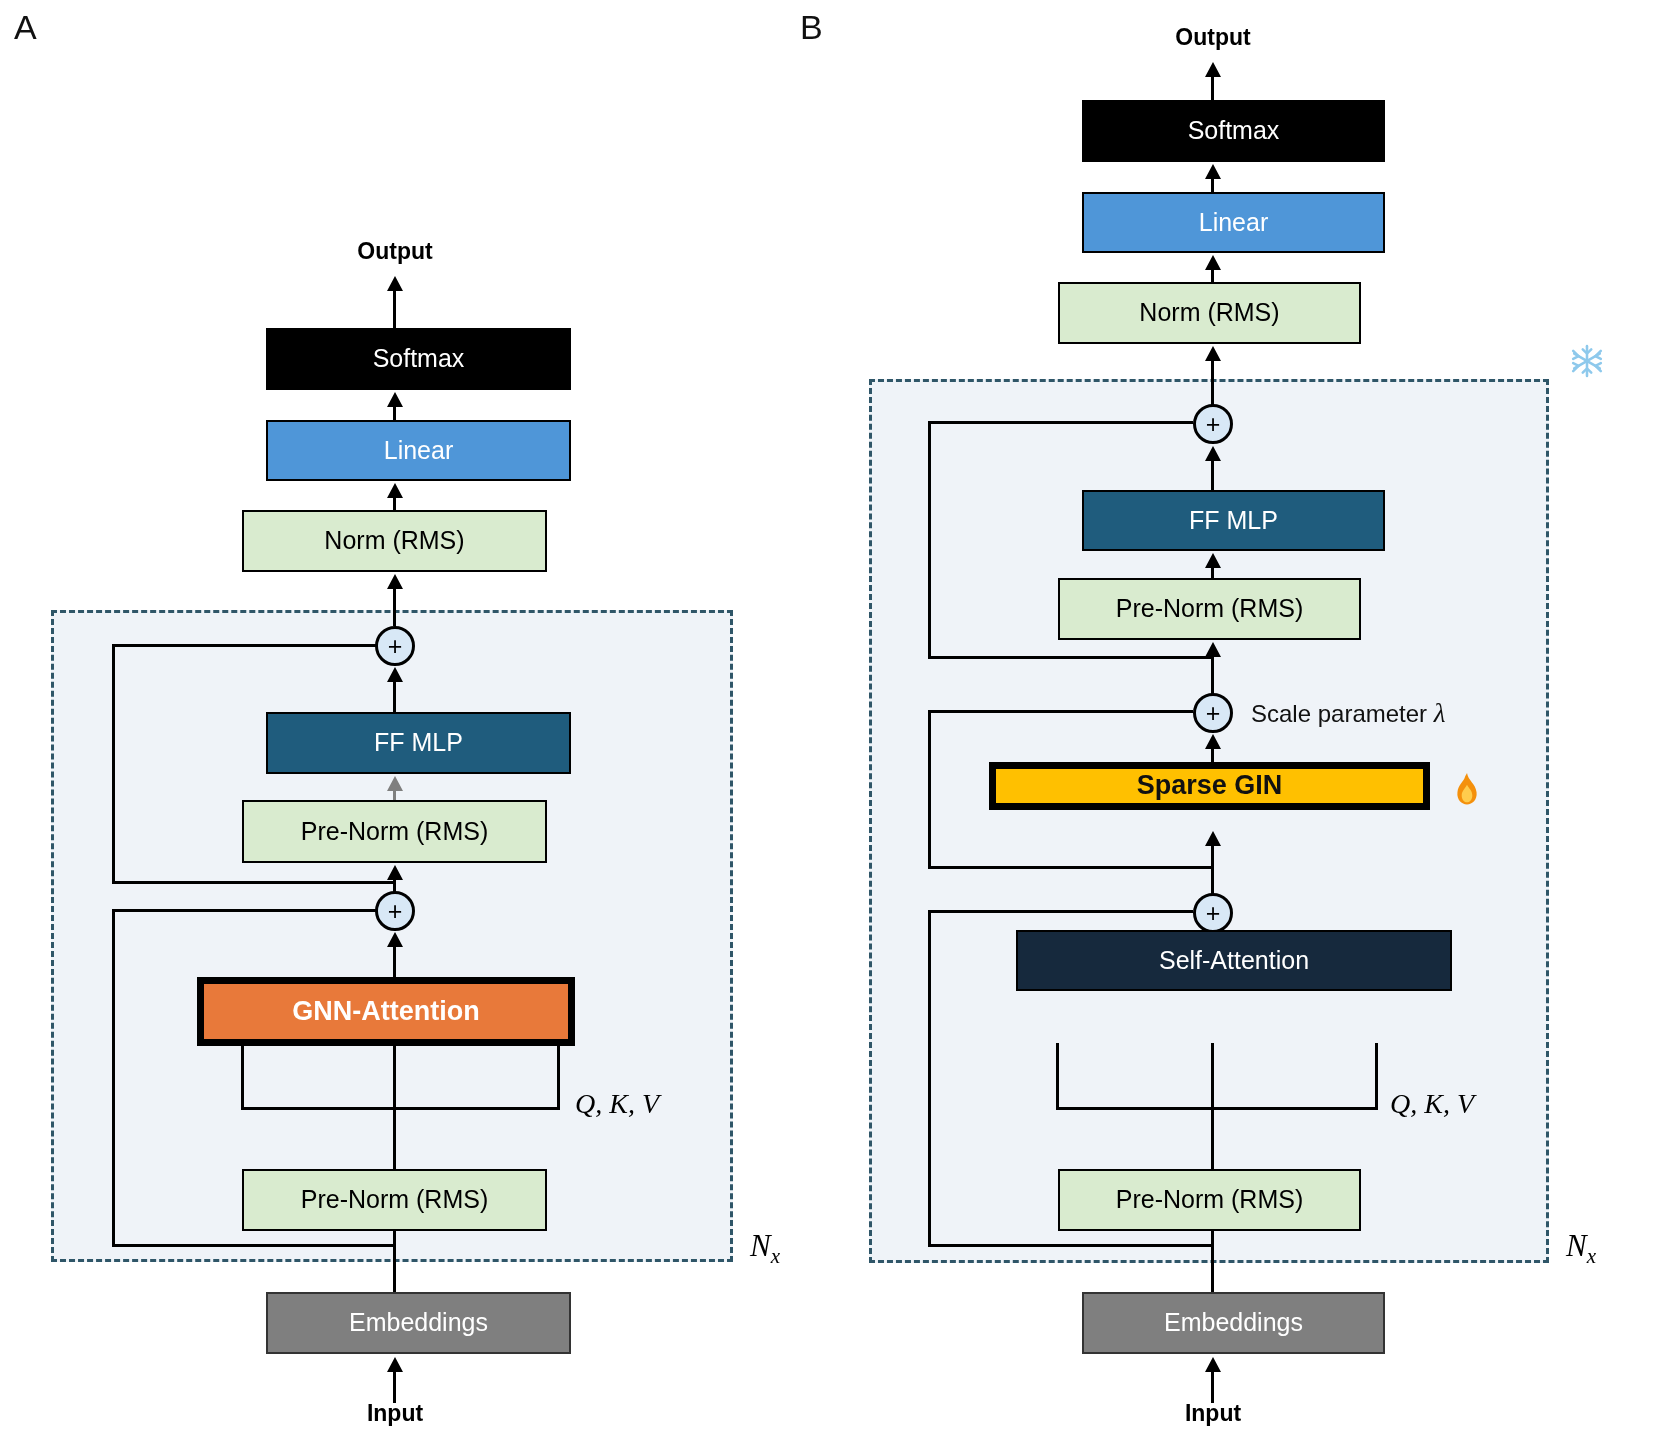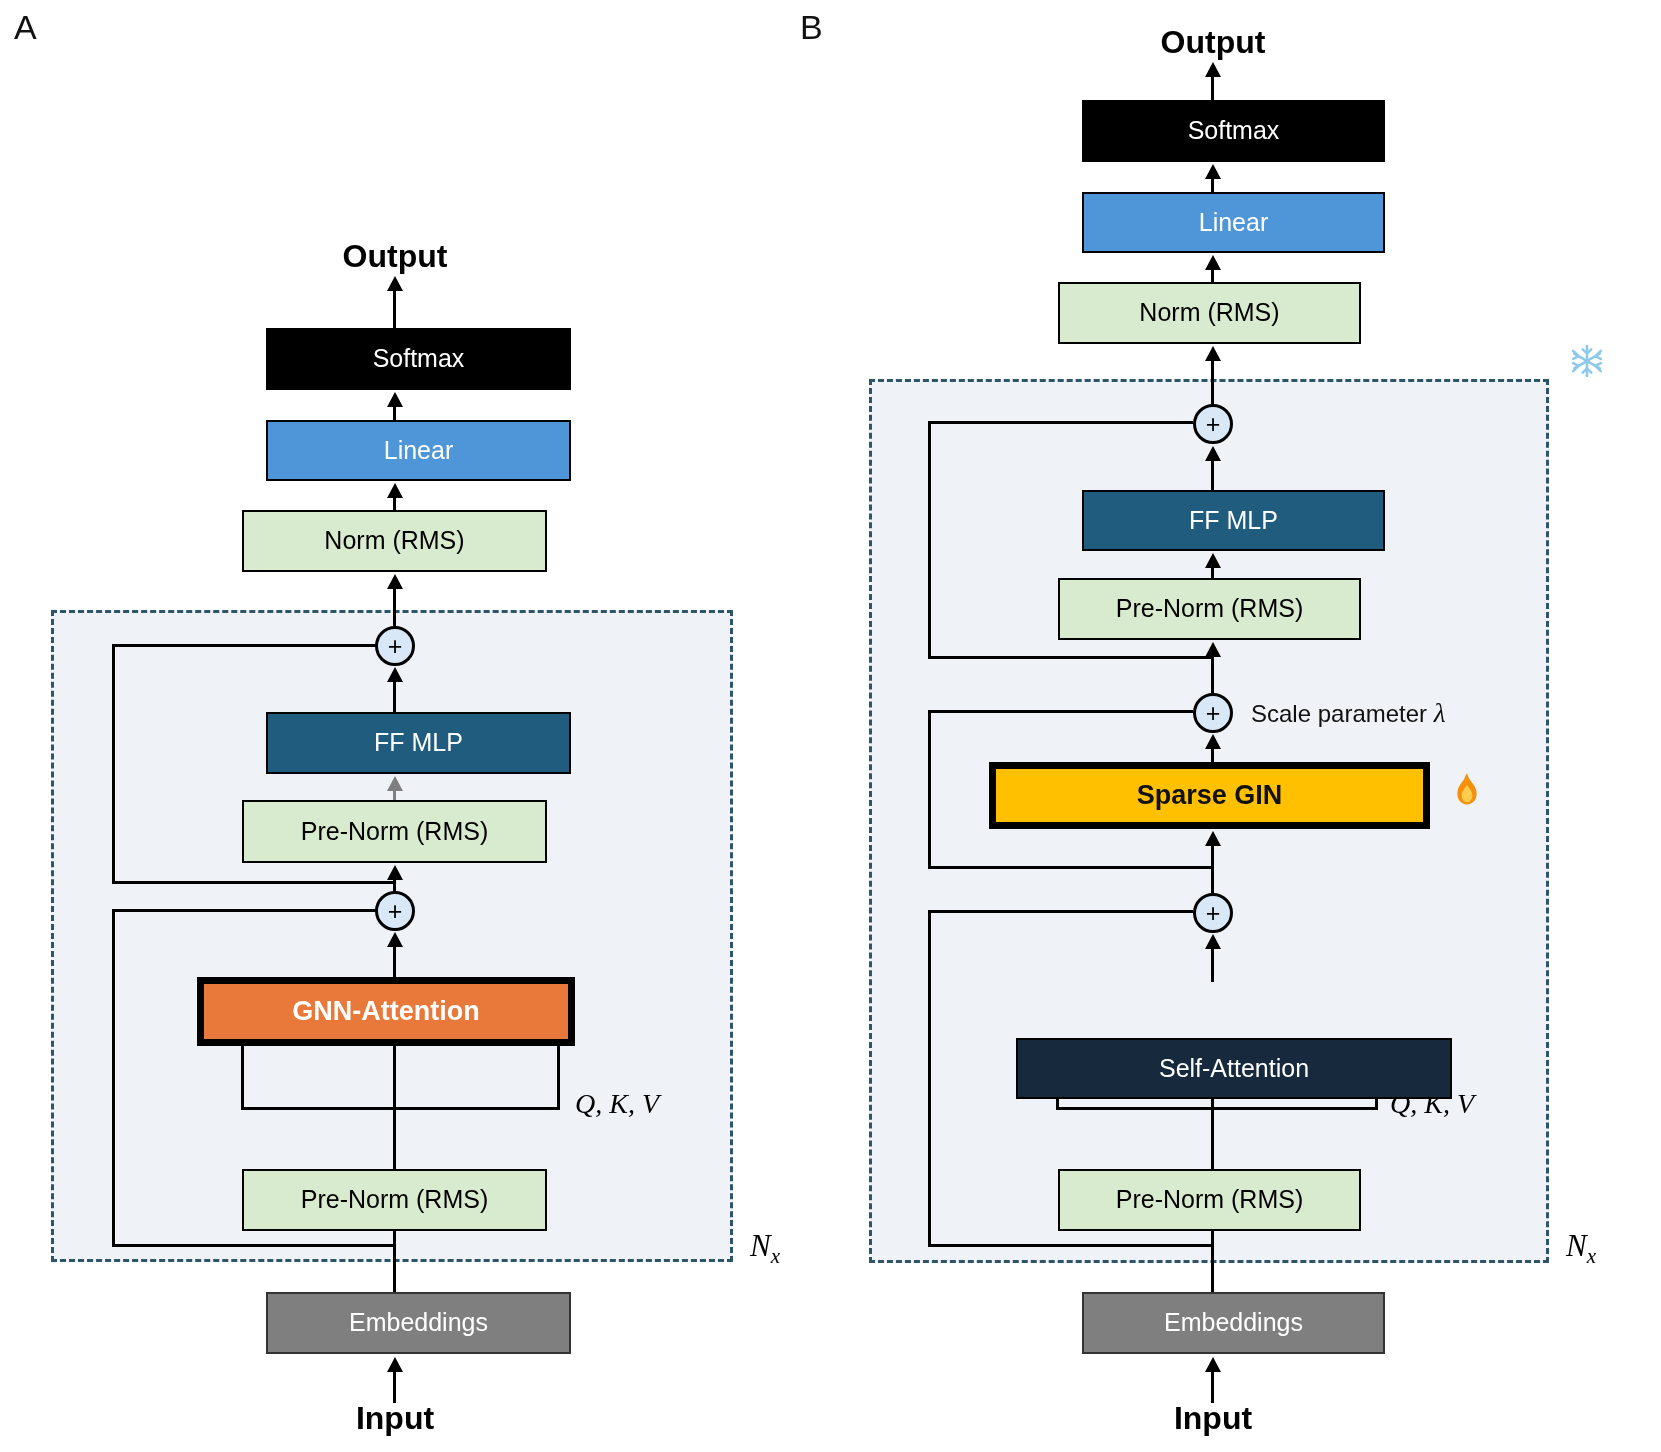--- a/index.html
+++ b/index.html
@@ -20,21 +20,21 @@
   .head{position:absolute;width:0;height:0;
     border-left:8px solid transparent;border-right:8px solid transparent;
     border-bottom:15px solid var(--line);}
   .gray.vline{background:var(--gray-line);}
   .gray.head{border-bottom-color:var(--gray-line);}
   .plus{position:absolute;width:40px;height:40px;border-radius:50%;
     border:3px solid #000;background:var(--plus-fill);box-sizing:border-box;
     display:flex;align-items:center;justify-content:center;
     font-size:25px;font-weight:400;color:#000;line-height:1;}
   .biglabel{position:absolute;font-size:34px;color:#111;}
-  .io{position:absolute;width:200px;text-align:center;font-weight:bold;font-size:32px;color:#000;}
+  .io{position:absolute;width:200px;text-align:center;font-weight:bold;font-size:23px;color:#000;}
   .qkv{position:absolute;font-family:"Liberation Serif",serif;font-style:italic;
     font-size:28px;color:#000;white-space:nowrap;}
   .nx{position:absolute;font-family:"Liberation Serif",serif;font-style:italic;
     font-size:31px;color:#000;}
   .nx .sub{font-size:21px;vertical-align:-7px;}
   .scale{position:absolute;font-size:24px;color:#111;white-space:nowrap;}
   .scale .lam{font-family:"Liberation Serif",serif;font-style:italic;font-size:27px;}
   .icon{position:absolute;}
 </style>
 </head>
@@ -197,22 +197,22 @@
         <span>+</span>
       </div>
 
     <div class="scale" style="left:420px;top:698px;"><span>Scale parameter </span><span class="lam">λ</span></div>
 
     <div class="box white" style="left:227px;top:100px;width:303px;height:62px;background:var(--softmax-bg);">Softmax</div>
     <div class="box white" style="left:227px;top:192px;width:303px;height:61px;background:var(--linear-bg);">Linear</div>
     <div class="box" style="left:227px;top:282px;width:303px;height:62px;background:var(--norm-bg);">Norm (RMS)</div>
     <div class="box white" style="left:227px;top:490px;width:303px;height:61px;background:var(--ffmlp-bg);">FF MLP</div>
     <div class="box" style="left:227px;top:578px;width:303px;height:62px;background:var(--norm-bg);">Pre-Norm (RMS)</div>
-    <div class="box thick" style="left:158px;top:762px;width:441px;height:67px;background:var(--gin-bg);color:#111;">Sparse GIN</div>
-    <div class="box white" style="left:161px;top:1038px;width:436px;height:61px;background:var(--attn-b-bg);">Self-Attention</div>
+    <div class="box thick" style="left:158px;top:762px;width:441px;height:48px;background:var(--gin-bg);color:#111;">Sparse GIN</div>
+    <div class="box white" style="left:161px;top:930px;width:436px;height:61px;background:var(--attn-b-bg);">Self-Attention</div>
     <div class="box" style="left:227px;top:1169px;width:303px;height:62px;background:var(--norm-bg);">Pre-Norm (RMS)</div>
     <div class="box white" style="left:227px;top:1292px;width:303px;height:62px;background:var(--emb-bg);border-color:#333;">Embeddings</div>
 
     <svg class="icon" style="left:619px;top:772px;" width="34" height="34" viewBox="0 0 32 32">
       <path d="M16 1 C17 8 24 11 25 19 C25.8 26 21 30.5 16 30.5 C11 30.5 6.2 26 7 19 C7.7 12 13 9 14 5 C14.5 3.4 15.5 2.2 16 1 Z" fill="#f4900c"></path>
       <path d="M16 12 C18 16 21 17.5 21 22 C21 26 18.5 28.5 16 28.5 C13.5 28.5 11 26 11 22 C11 18 14 16 16 12 Z" fill="#ffcc4d"></path>
     </svg>
   </div>
 
 </div>

